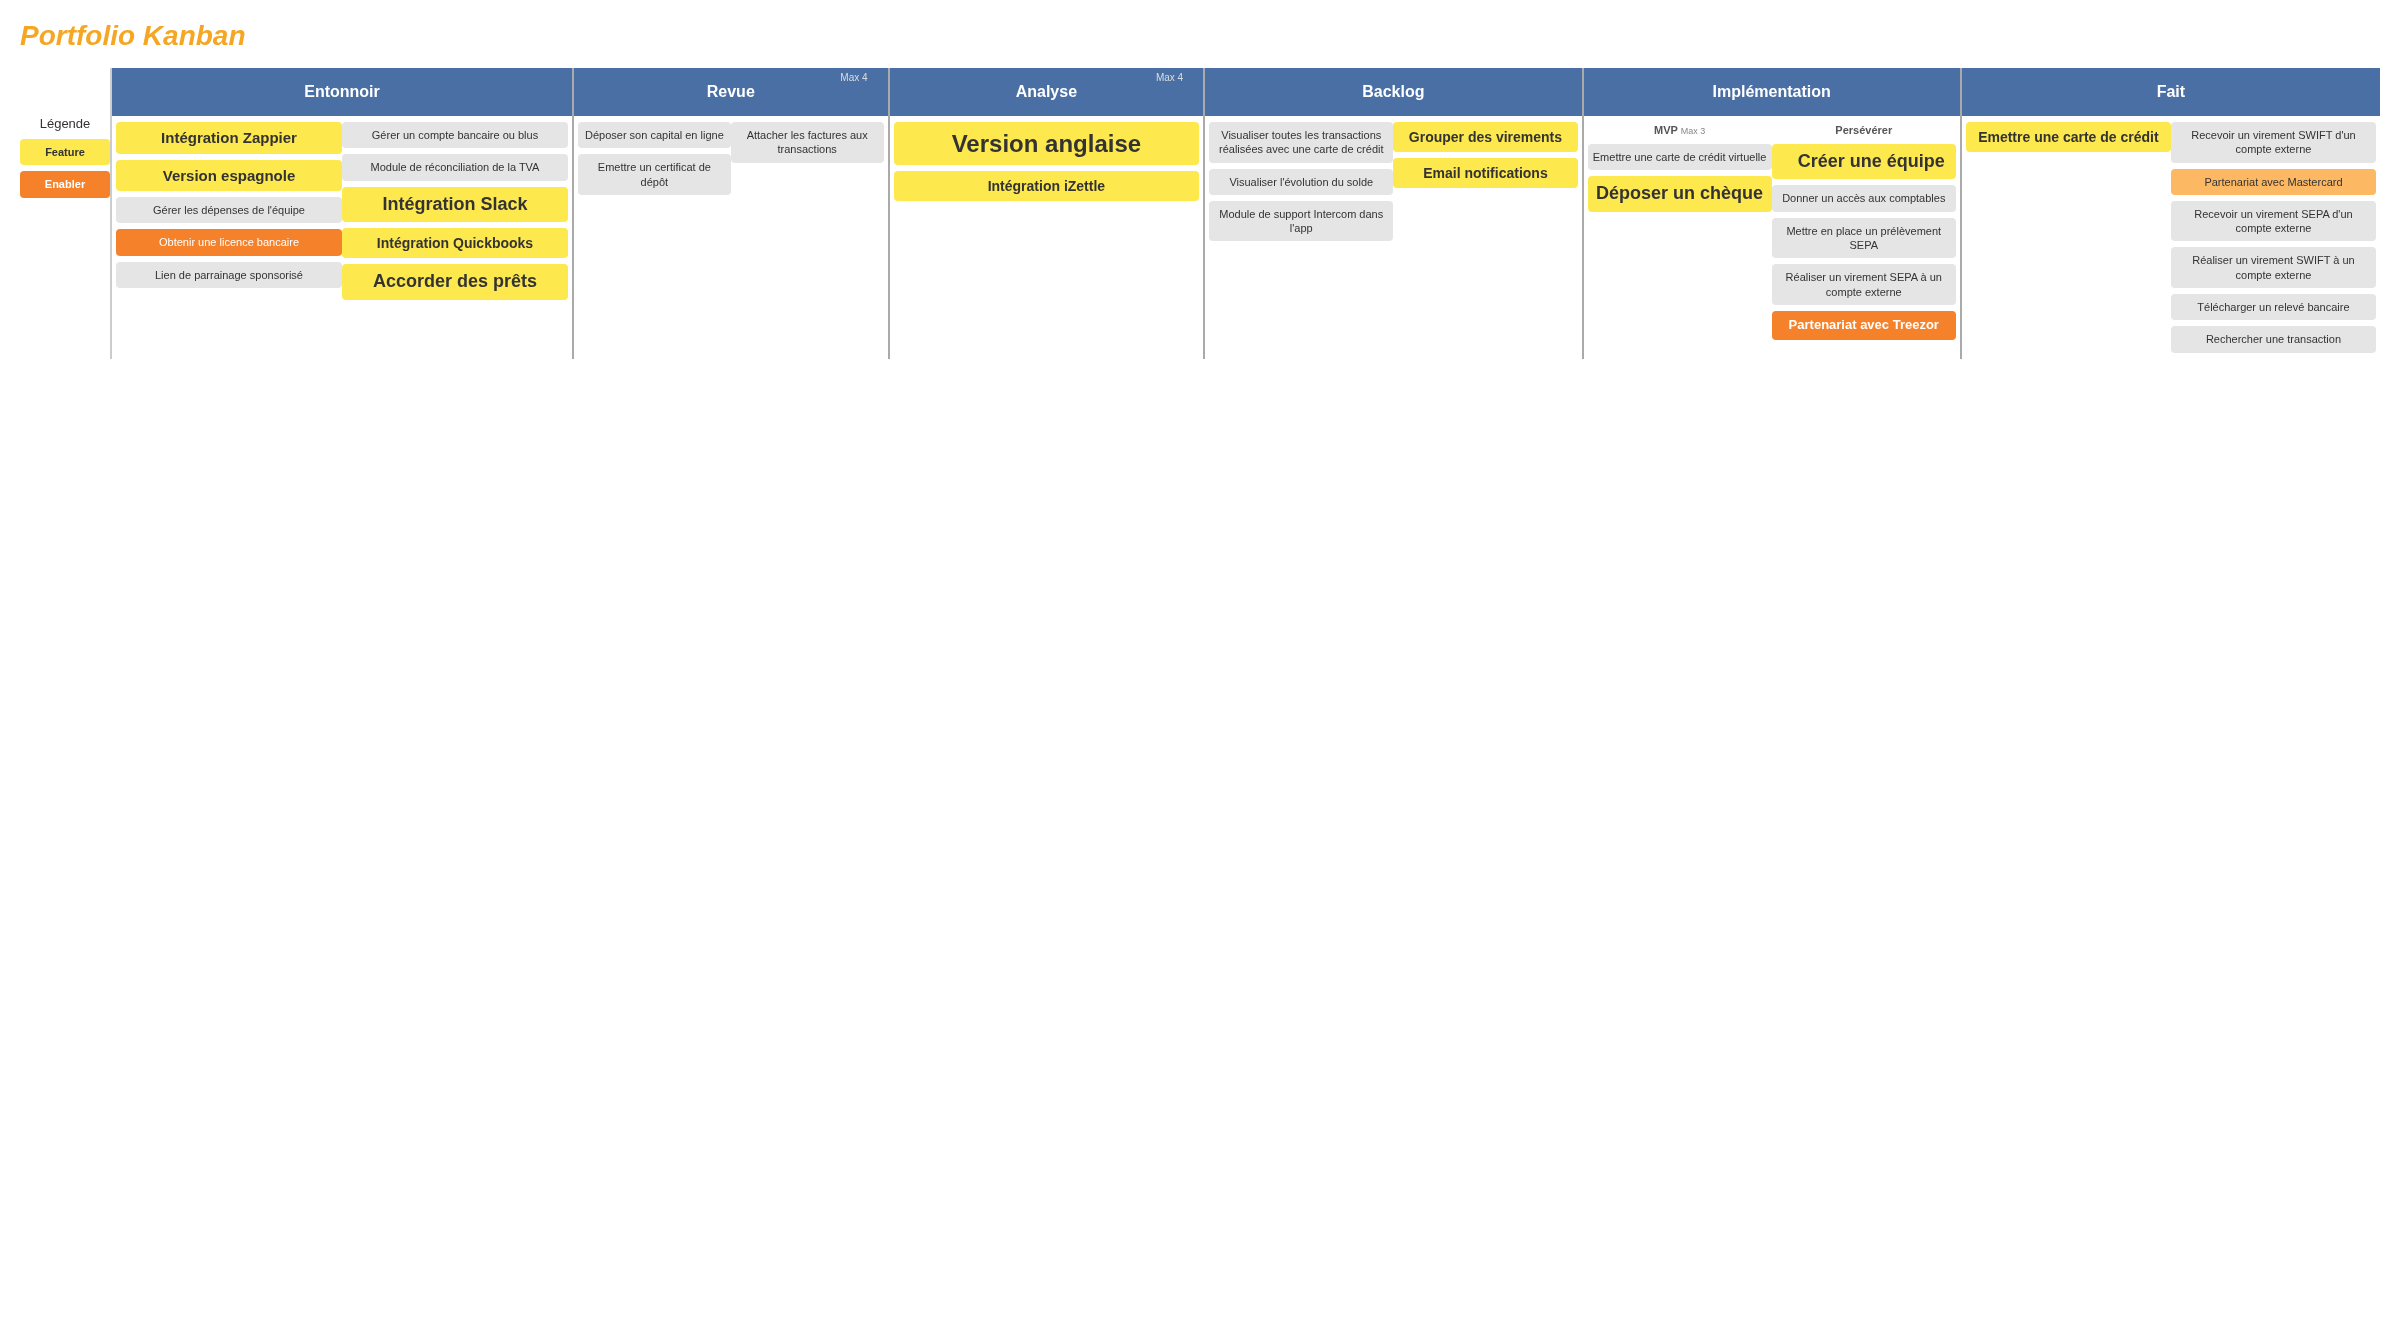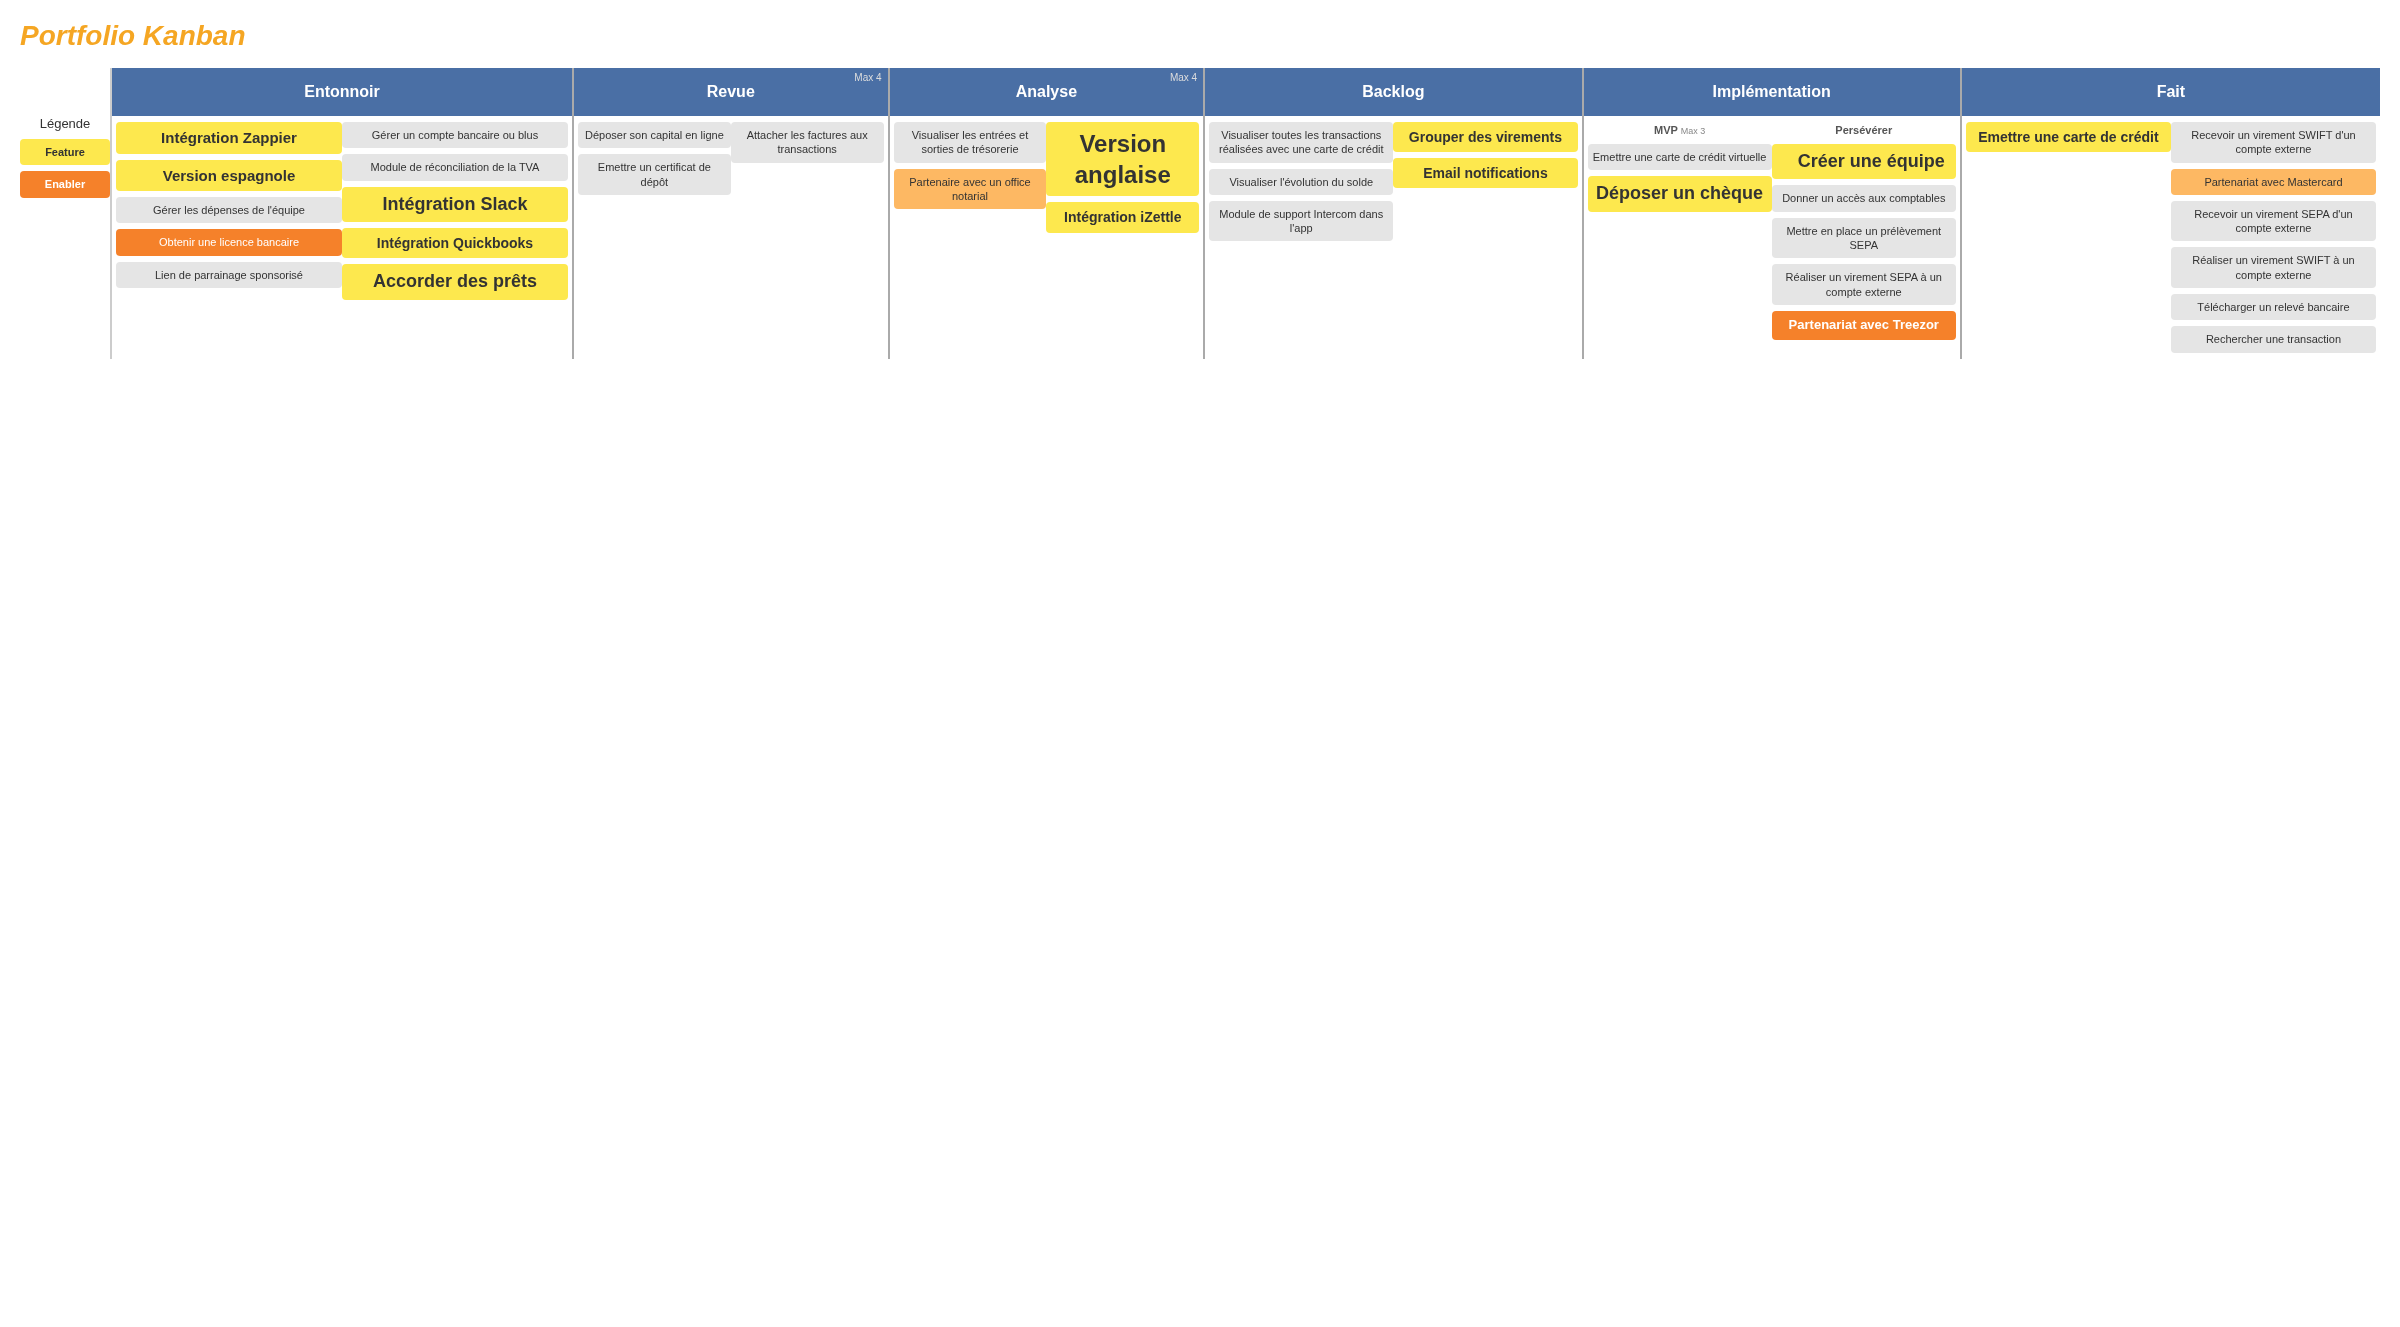--- a/index.html
+++ b/index.html
@@ -80,21 +80,21 @@
       font-weight: bold;
       padding: 10px 4px;
       position: relative;
       min-height: 48px;
       display: flex;
       align-items: center;
       justify-content: center;
     }
     .col-header .max-label {
       position: absolute;
-      right: 6px;
+      right: 20px;
       top: 4px;
       font-size: 10px;
       font-weight: normal;
       color: #ddd;
     }
     .sub-col {
       display: flex;
       flex-direction: column;
       gap: 6px;
       flex: 1;
@@ -185,24 +185,20 @@
         </div>
       </div>
     </div>
 
     <div class="column col-analyse">
       <div class="col-header">
         <span>Analyse</span>
         <span class="max-label">Max 4</span>
       </div>
       <div class="entonnoir-body">
-        <div class="sub-col">
-          <div class="card card-yellow-light">Visualiser les entrées et sorties de trésorerie</div>
-          <div class="card card-orange-light">Partenaire avec un office notarial</div>
-        </div>
         <div class="sub-col">
           <div class="card card-yellow" style="font-size:24px;font-weight:bold;">Version anglaise</div>
           <div class="card card-yellow" style="font-size:14px;font-weight:bold;">Intégration iZettle</div>
         </div>
       </div>
     </div>
 
     <div class="column col-backlog">
       <div class="col-header">
         <span>Backlog</span>

